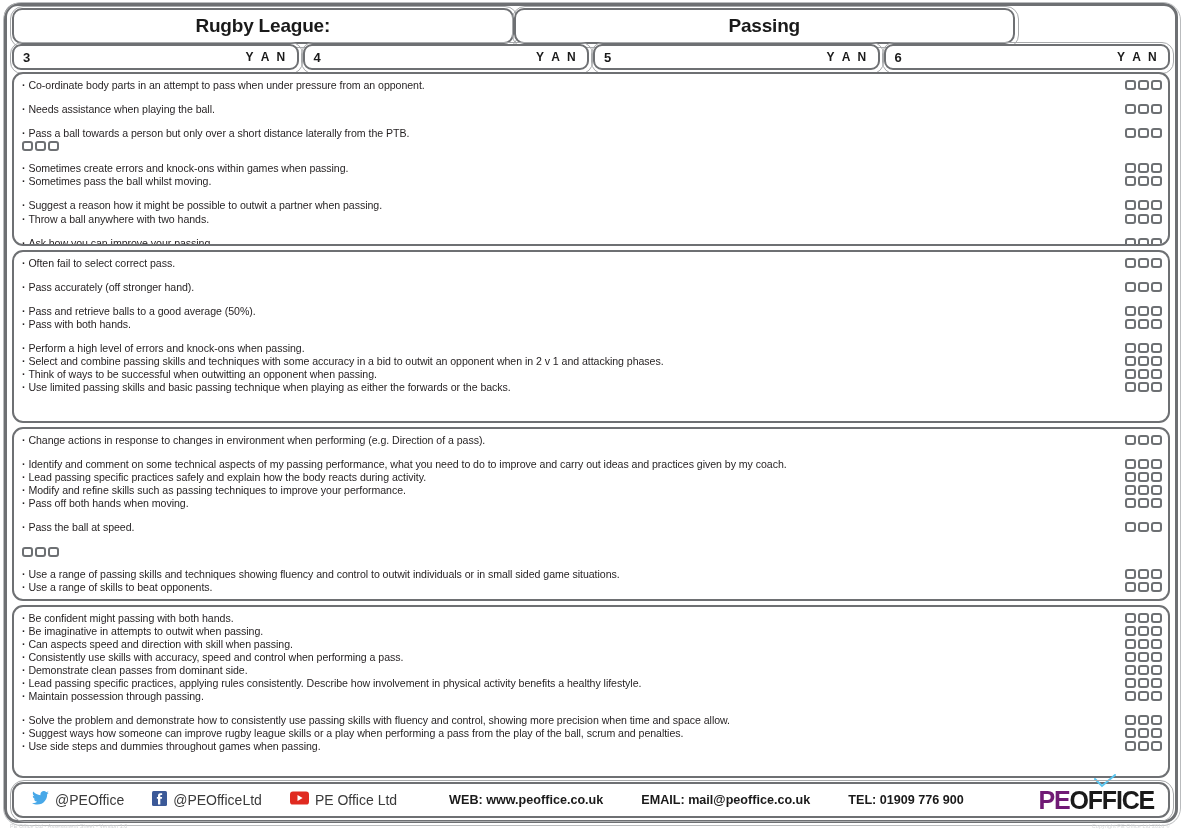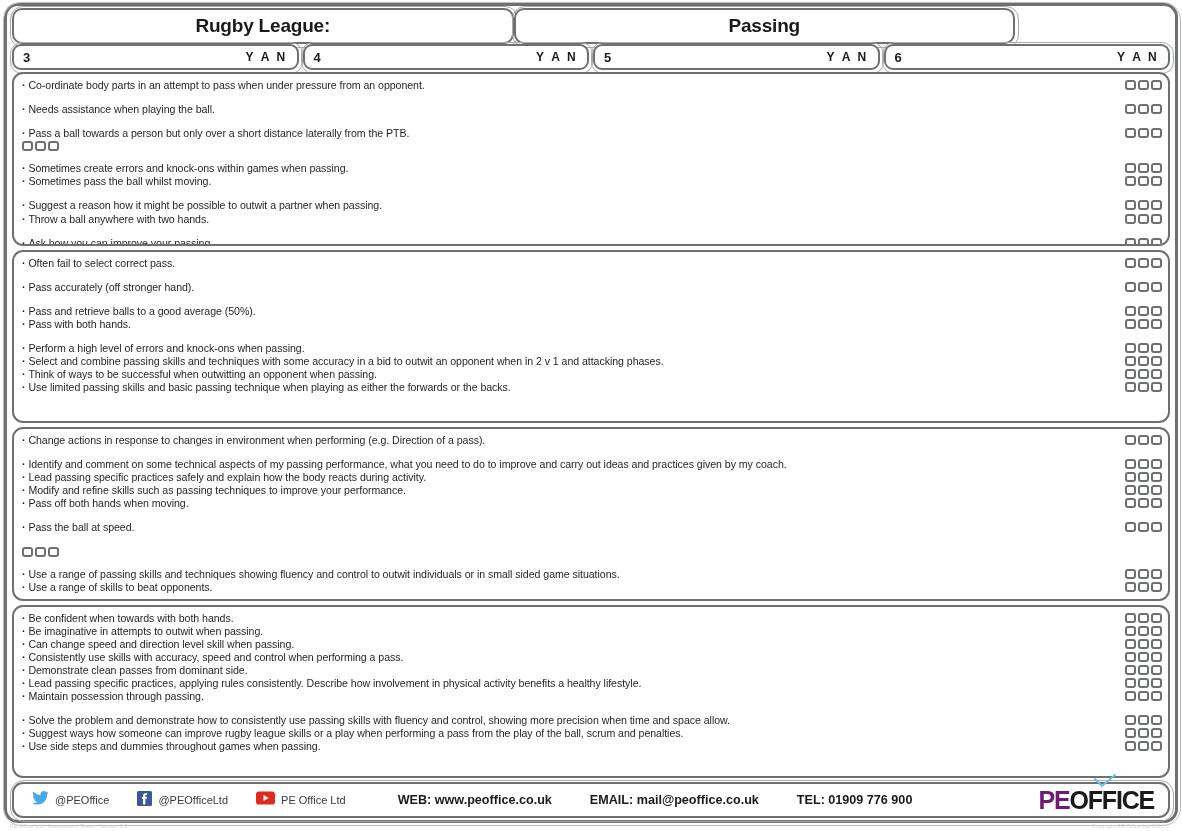--- a/index.html
+++ b/index.html
@@ -193,21 +193,21 @@
     pointer-events: none;
   }
   .social {
     display: flex;
     align-items: center;
     gap: 6px;
     margin-left: 18px;
   }
   .social + .social { margin-left: 28px; }
   .social-label {
-    font-size: 11px;
+    font-size: 14px;
     color: #3a3a3a;
   }
   .ic { display: block; }
   .contact {
     font-size: 12.6px;
     font-weight: bold;
     color: #1a1a1a;
     white-space: nowrap;
   }
   .contact.web { margin-left: 52px; }
@@ -499,37 +499,37 @@
           <div class="item-text">Use dominant side only when passing.</div>
           <div class="boxes">
             <div class="box"></div>
             <div class="box"></div>
             <div class="box"></div>
           </div>
         </div>
       </div>
       <div class="col-panel">
         <div class="item">
-          <div class="item-text">Be confident when towards with both hands.</div>
+          <div class="item-text">Be confident might passing with both hands.</div>
           <div class="boxes">
             <div class="box"></div>
             <div class="box"></div>
             <div class="box"></div>
           </div>
         </div>
         <div class="item">
           <div class="item-text">Be imaginative in attempts to outwit when passing.</div>
           <div class="boxes">
             <div class="box"></div>
             <div class="box"></div>
             <div class="box"></div>
           </div>
         </div>
         <div class="item">
-          <div class="item-text">Can change speed and direction level skill when passing.</div>
+          <div class="item-text">Can aspects speed and direction with skill when passing.</div>
           <div class="boxes">
             <div class="box"></div>
             <div class="box"></div>
             <div class="box"></div>
           </div>
         </div>
         <div class="item">
           <div class="item-text">Consistently use skills with accuracy, speed and control when performing a pass.</div>
           <div class="boxes">
             <div class="box"></div>

